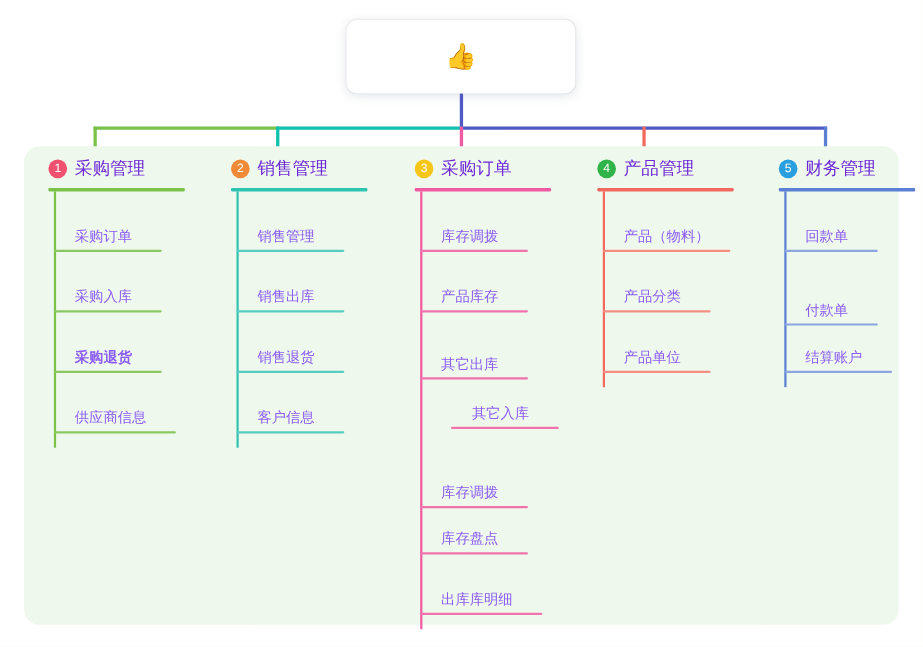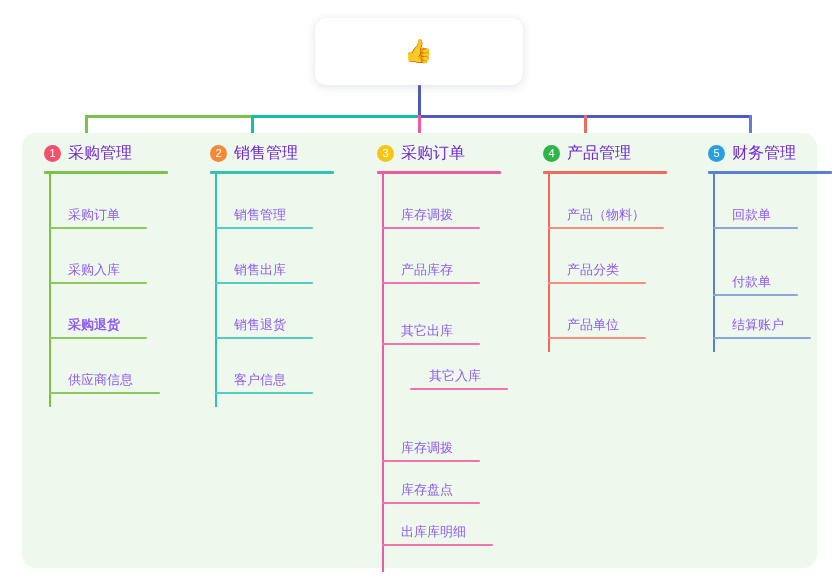--- a/index.html
+++ b/index.html
@@ -168,21 +168,21 @@
         <span class="leaf-rule" style="width:98px;background:#f073ae;"></span>
       </div>
       <div class="leaf" style="top:274px;width:98px;height:55px;">
         <span class="leaf-label">库存调拨</span>
         <span class="leaf-rule" style="width:98px;background:#f073ae;"></span>
       </div>
       <div class="leaf" style="top:316px;width:98px;height:55px;">
         <span class="leaf-label">库存盘点</span>
         <span class="leaf-rule" style="width:98px;background:#f073ae;"></span>
       </div>
-      <div class="leaf" style="top:371px;width:111px;height:42px;text-align:right;">
+      <div class="leaf" style="top:371px;width:111px;height:55px;text-align:right;">
         <span class="leaf-label">出库库明细</span>
         <span class="leaf-rule" style="width:111px;background:#f073ae;"></span>
       </div>
     </div>
 
     <div class="col" style="left:521px;width:170px;">
       <div class="col-head">
         <span class="badge" style="background:#30b44a;">4</span>
         <span class="col-title">产品管理</span>
       </div>

